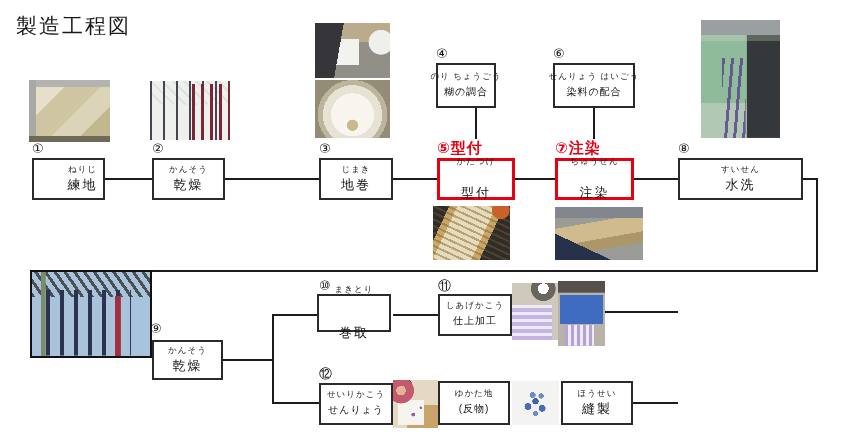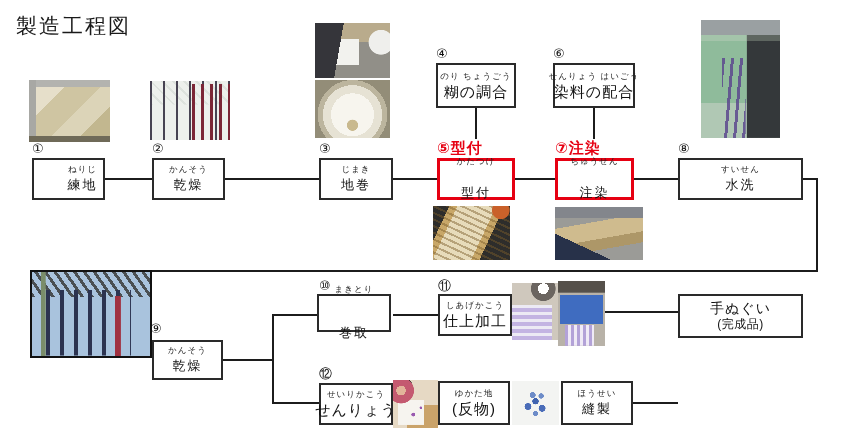--- a/index.html
+++ b/index.html
@@ -16,21 +16,21 @@
   .num{position:absolute;font-size:13px;line-height:15px;color:#111;}
   .red-label{position:absolute;font-size:15px;line-height:17px;font-weight:bold;color:#e60012;letter-spacing:1px;white-space:nowrap;}
   
   .box{
     position:absolute;background:#fff;border:2px solid #2a2a2a;box-sizing:border-box;
     display:flex;flex-direction:column;align-items:center;justify-content:center;text-align:center;
   }
   .box.red{border:3px solid #e60012;gap:16px;}
   .rb{font-size:8.5px;line-height:10px;letter-spacing:1px;color:#222;white-space:nowrap;}
   .mt{font-size:13px;line-height:18px;letter-spacing:2px;color:#111;white-space:nowrap;margin-top:2px;}
-  .mt.small{font-size:15px;letter-spacing:1px;}
+  .mt.small{font-size:10px;letter-spacing:1px;}
   .l1{font-size:14px;line-height:17px;letter-spacing:1px;color:#111;white-space:nowrap;}
   .l2{font-size:12px;line-height:15px;letter-spacing:0.5px;color:#111;white-space:nowrap;}
   
   .photo{position:absolute;}
   .framed{border:2px solid #111;box-sizing:border-box;}
   .p1{background-color:#c9bfa0;background-image:
       linear-gradient(0deg,#6f6a58 0 10%,rgba(0,0,0,0) 10%),
       linear-gradient(90deg,#a8a8a4 0 9%,rgba(0,0,0,0) 9%),
       linear-gradient(180deg,#b3b3af 0 12%,rgba(0,0,0,0) 12%),
       linear-gradient(135deg,#e6dfca 0 30%,#cfc5a2 30% 55%,#dcd4b8 55% 75%,#c2b78f 75%);}
@@ -157,21 +157,21 @@
     <span class="mt">練地</span>
   </div>
   <div class="box" style="left:152px;top:158px;width:73px;height:42px;">
     <span class="rb">かんそう</span>
     <span class="mt">乾燥</span>
   </div>
   <div class="box" style="left:319px;top:158px;width:74px;height:42px;">
     <span class="rb">じまき</span>
     <span class="mt">地巻</span>
   </div>
-  <div class="box" style="left:436px;top:63px;width:80px;height:45px;">
+  <div class="box" style="left:436px;top:63px;width:60px;height:45px;">
     <span class="rb">のり ちょうごう</span>
     <span class="mt small">糊の調合</span>
   </div>
   <div class="box red" style="left:437px;top:158px;width:78px;height:42px;">
     <span class="rb">かたつけ</span>
     <span class="mt">型付</span>
   </div>
   <div class="box" style="left:553px;top:63px;width:82px;height:45px;">
     <span class="rb">せんりょう はいごう</span>
     <span class="mt small">染料の配合</span>
@@ -190,24 +190,20 @@
     <span class="mt">乾燥</span>
   </div>
   <div class="box" style="left:317px;top:294px;width:74px;height:38px;gap:28px;">
     <span class="rb">まきとり</span>
     <span class="mt">巻取</span>
   </div>
   <div class="box" style="left:438px;top:294px;width:74px;height:42px;">
     <span class="rb">しあげかこう</span>
     <span class="mt small">仕上加工</span>
   </div>
-  <div class="box" style="left:678px;top:294px;width:125px;height:44px;">
-    <span class="l1">手ぬぐい</span>
-    <span class="l2">(完成品)</span>
-  </div>
   <div class="box" style="left:319px;top:383px;width:74px;height:42px;">
     <span class="rb">せいりかこう</span>
     <span class="mt small">せんりょう</span>
   </div>
   <div class="box" style="left:438px;top:381px;width:72px;height:44px;">
     <span class="rb">ゆかた地</span>
     <span class="mt small">(反物)</span>
   </div>
   <div class="box" style="left:561px;top:381px;width:72px;height:44px;">
     <span class="rb">ほうせい</span>

